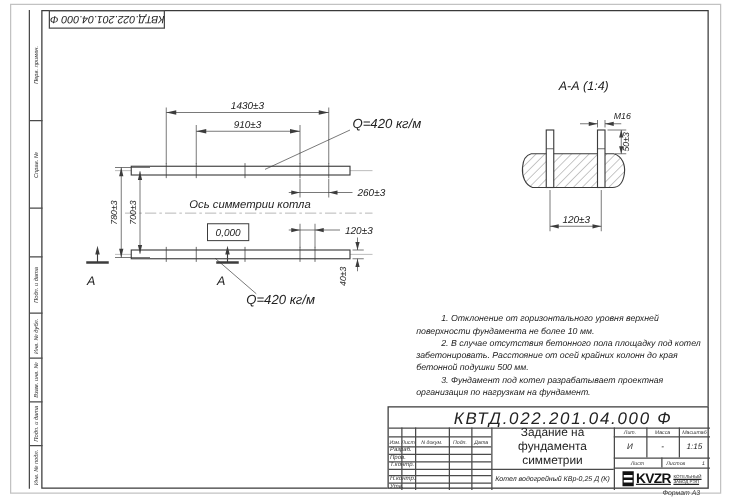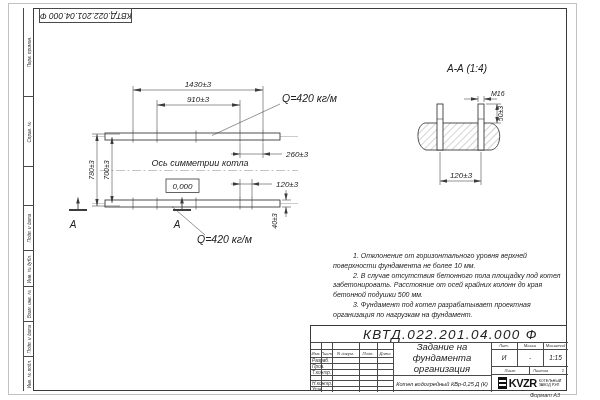--- a/index.html
+++ b/index.html
@@ -28,21 +28,21 @@
   
   .tb{position:absolute;left:310px;top:325px;width:257px;height:66px;border:1.3px solid #3a3a3a;box-sizing:border-box;background:#fff;}
   .tb .hl,.tb .vl{position:absolute;background:#4a4a4a;}
   .tb .hl{height:1px;}
   .tb .vl{width:1px;}
   .tb .c{position:absolute;display:flex;align-items:center;justify-content:center;text-align:center;overflow:hidden;}
   .it{font-style:italic;}
   .tb-designation{font-size:13.5px;letter-spacing:1.4px;white-space:nowrap;}
   .tb-h{font-size:4.2px;font-style:italic;color:#333;}
   .tb-r{font-size:4.8px;font-style:italic;justify-content:flex-start !important;padding-left:1px;color:#333;}
-  .tb-name{flex-direction:column;font-size:9.5px;line-height:10.8px;font-style:italic;}
+  .tb-name{flex-direction:column;font-size:9.5px;line-height:10.8px;}
   .tb-val{font-size:6.5px;font-style:italic;}
   .tb-product{font-size:5.6px;font-style:italic;white-space:nowrap;}
   .logo-wrap{display:flex;align-items:center;gap:2px;}
   .logo-mark{width:9px;height:12px;background:#111;position:relative;}
   .logo-mark i{position:absolute;left:1px;right:1px;height:1.5px;background:#fff;display:block;}
   .logo-text{font-weight:bold;font-size:11px;letter-spacing:-0.5px;color:#111;}
   .org{font-size:3.6px;line-height:4.2px;text-align:left;color:#222;}
   .format-label{position:absolute;left:510px;top:391.5px;width:70px;text-align:center;font-size:5.5px;font-style:italic;color:#333;}
 
   svg text{font-family:"Liberation Sans",sans-serif;font-style:italic;fill:#222;}
@@ -278,39 +278,39 @@
 
     <div class="c tb-r" style="left:0;top:31px;width:21px;height:6px;">Разраб.</div>
     <div class="c tb-r" style="left:0;top:37px;width:21px;height:6px;">Пров.</div>
     <div class="c tb-r" style="left:0;top:43px;width:21px;height:6px;">Т.контр.</div>
     <div class="c tb-r" style="left:0;top:54px;width:21px;height:6px;">Н.контр.</div>
     <div class="c tb-r" style="left:0;top:60px;width:21px;height:6px;">Утв.</div>
 
     <div class="c tb-name" style="left:82px;top:16px;width:98px;height:33px;">
       <span>Задание на</span>
       <span>фундамента</span>
-      <span>организация</span>
+      <span>симметрии</span>
     </div>
 
     <div class="c tb-product" style="left:82px;top:49px;width:98px;height:17px;">Котел водогрейный КВр-0,25 Д (К)</div>
 
     <div class="c tb-h" style="left:180px;top:16px;width:26px;height:7px;">Лит.</div>
     <div class="c tb-h" style="left:206px;top:16px;width:26px;height:7px;">Масса</div>
     <div class="c tb-h" style="left:232px;top:16px;width:25px;height:7px;">Масштаб</div>
     <div class="c tb-val" style="left:180px;top:23px;width:26px;height:17px;">И</div>
     <div class="c tb-val" style="left:206px;top:23px;width:26px;height:17px;">-</div>
     <div class="c tb-val" style="left:232px;top:23px;width:25px;height:17px;">1:15</div>
 
     <div class="c tb-h" style="left:180px;top:40px;width:38px;height:8px;">Лист</div>
     <div class="c tb-h" style="left:218px;top:40px;width:39px;height:8px;justify-content:space-between;padding:0 4px;box-sizing:border-box;">
       <span>Листов</span>
       <span>1</span>
     </div>
 
-    <div class="c" style="left:180px;top:48px;width:77px;height:18px;">
+    <div class="c" style="left:180px;top:48px;width:77px;height:18px;text-decoration:underline;">
       <div class="logo-wrap">
         <div class="logo-mark">
             <i style="top:3px;"></i>
             <i style="top:7px;"></i>
           </div>
         <div class="logo-text">KVZR</div>
         <div class="org">
           <div>КОТЕЛЬНЫЙ</div>
           <div>ЗАВОД РЭП</div>
         </div>

